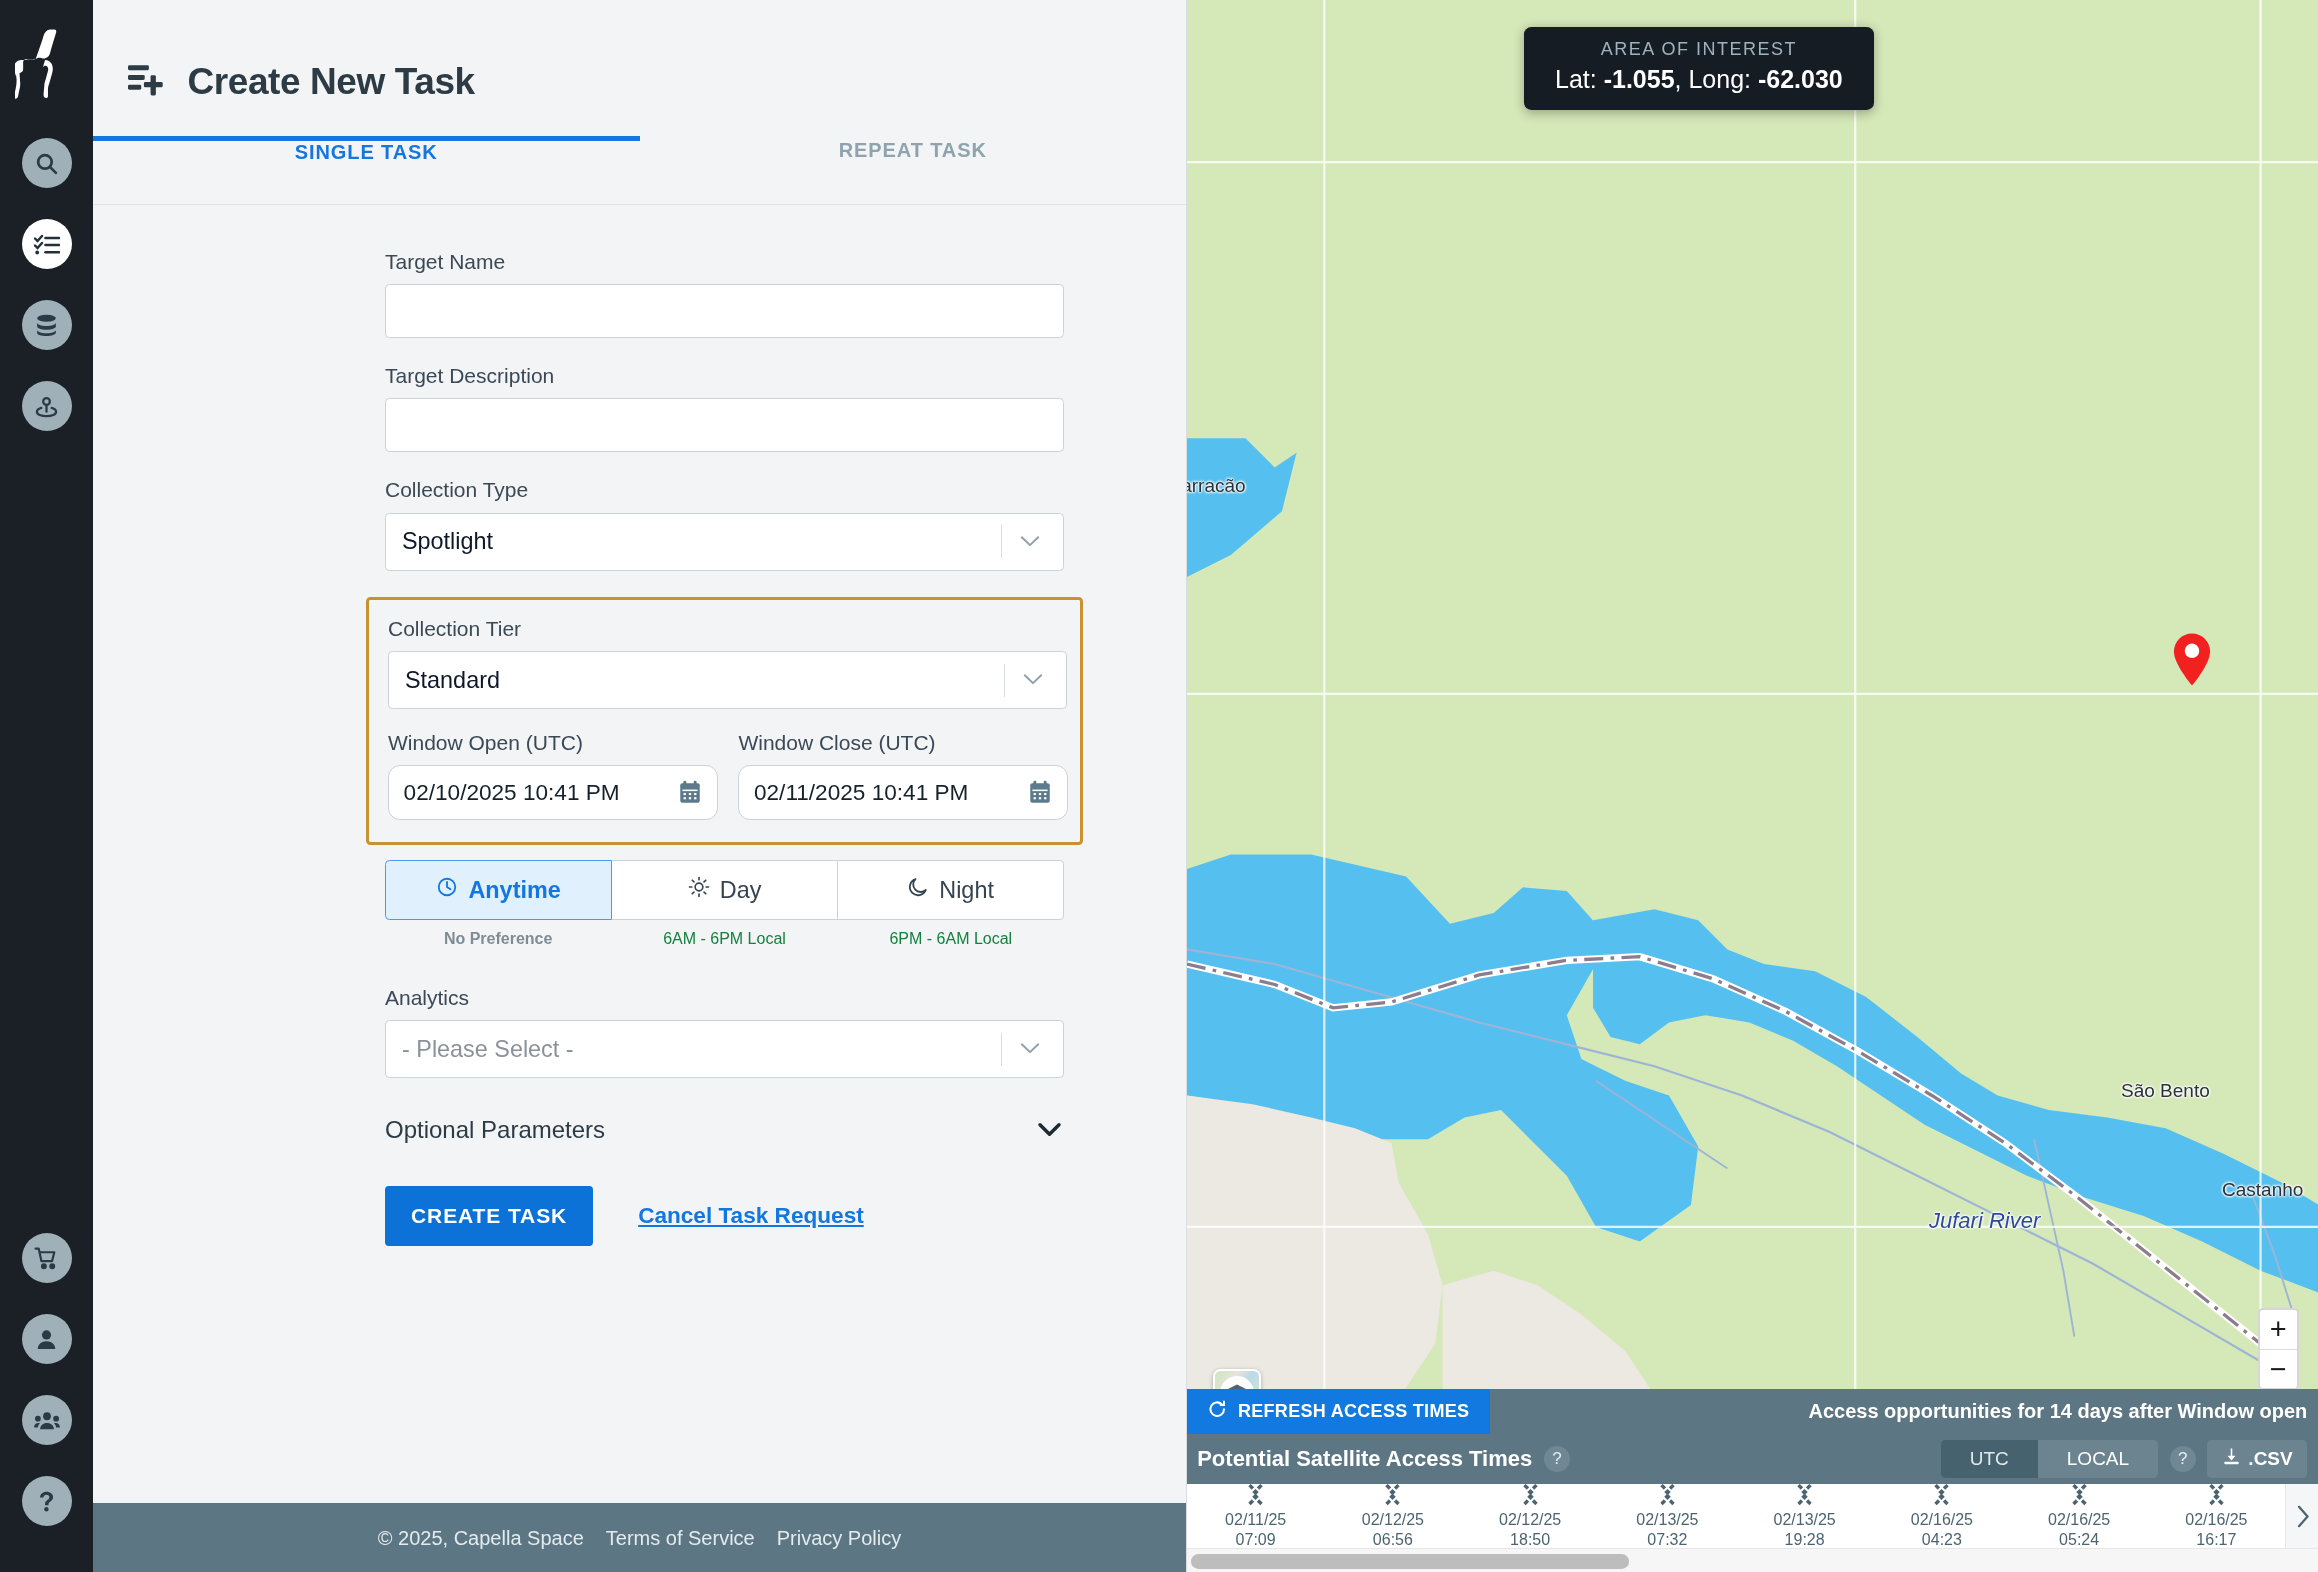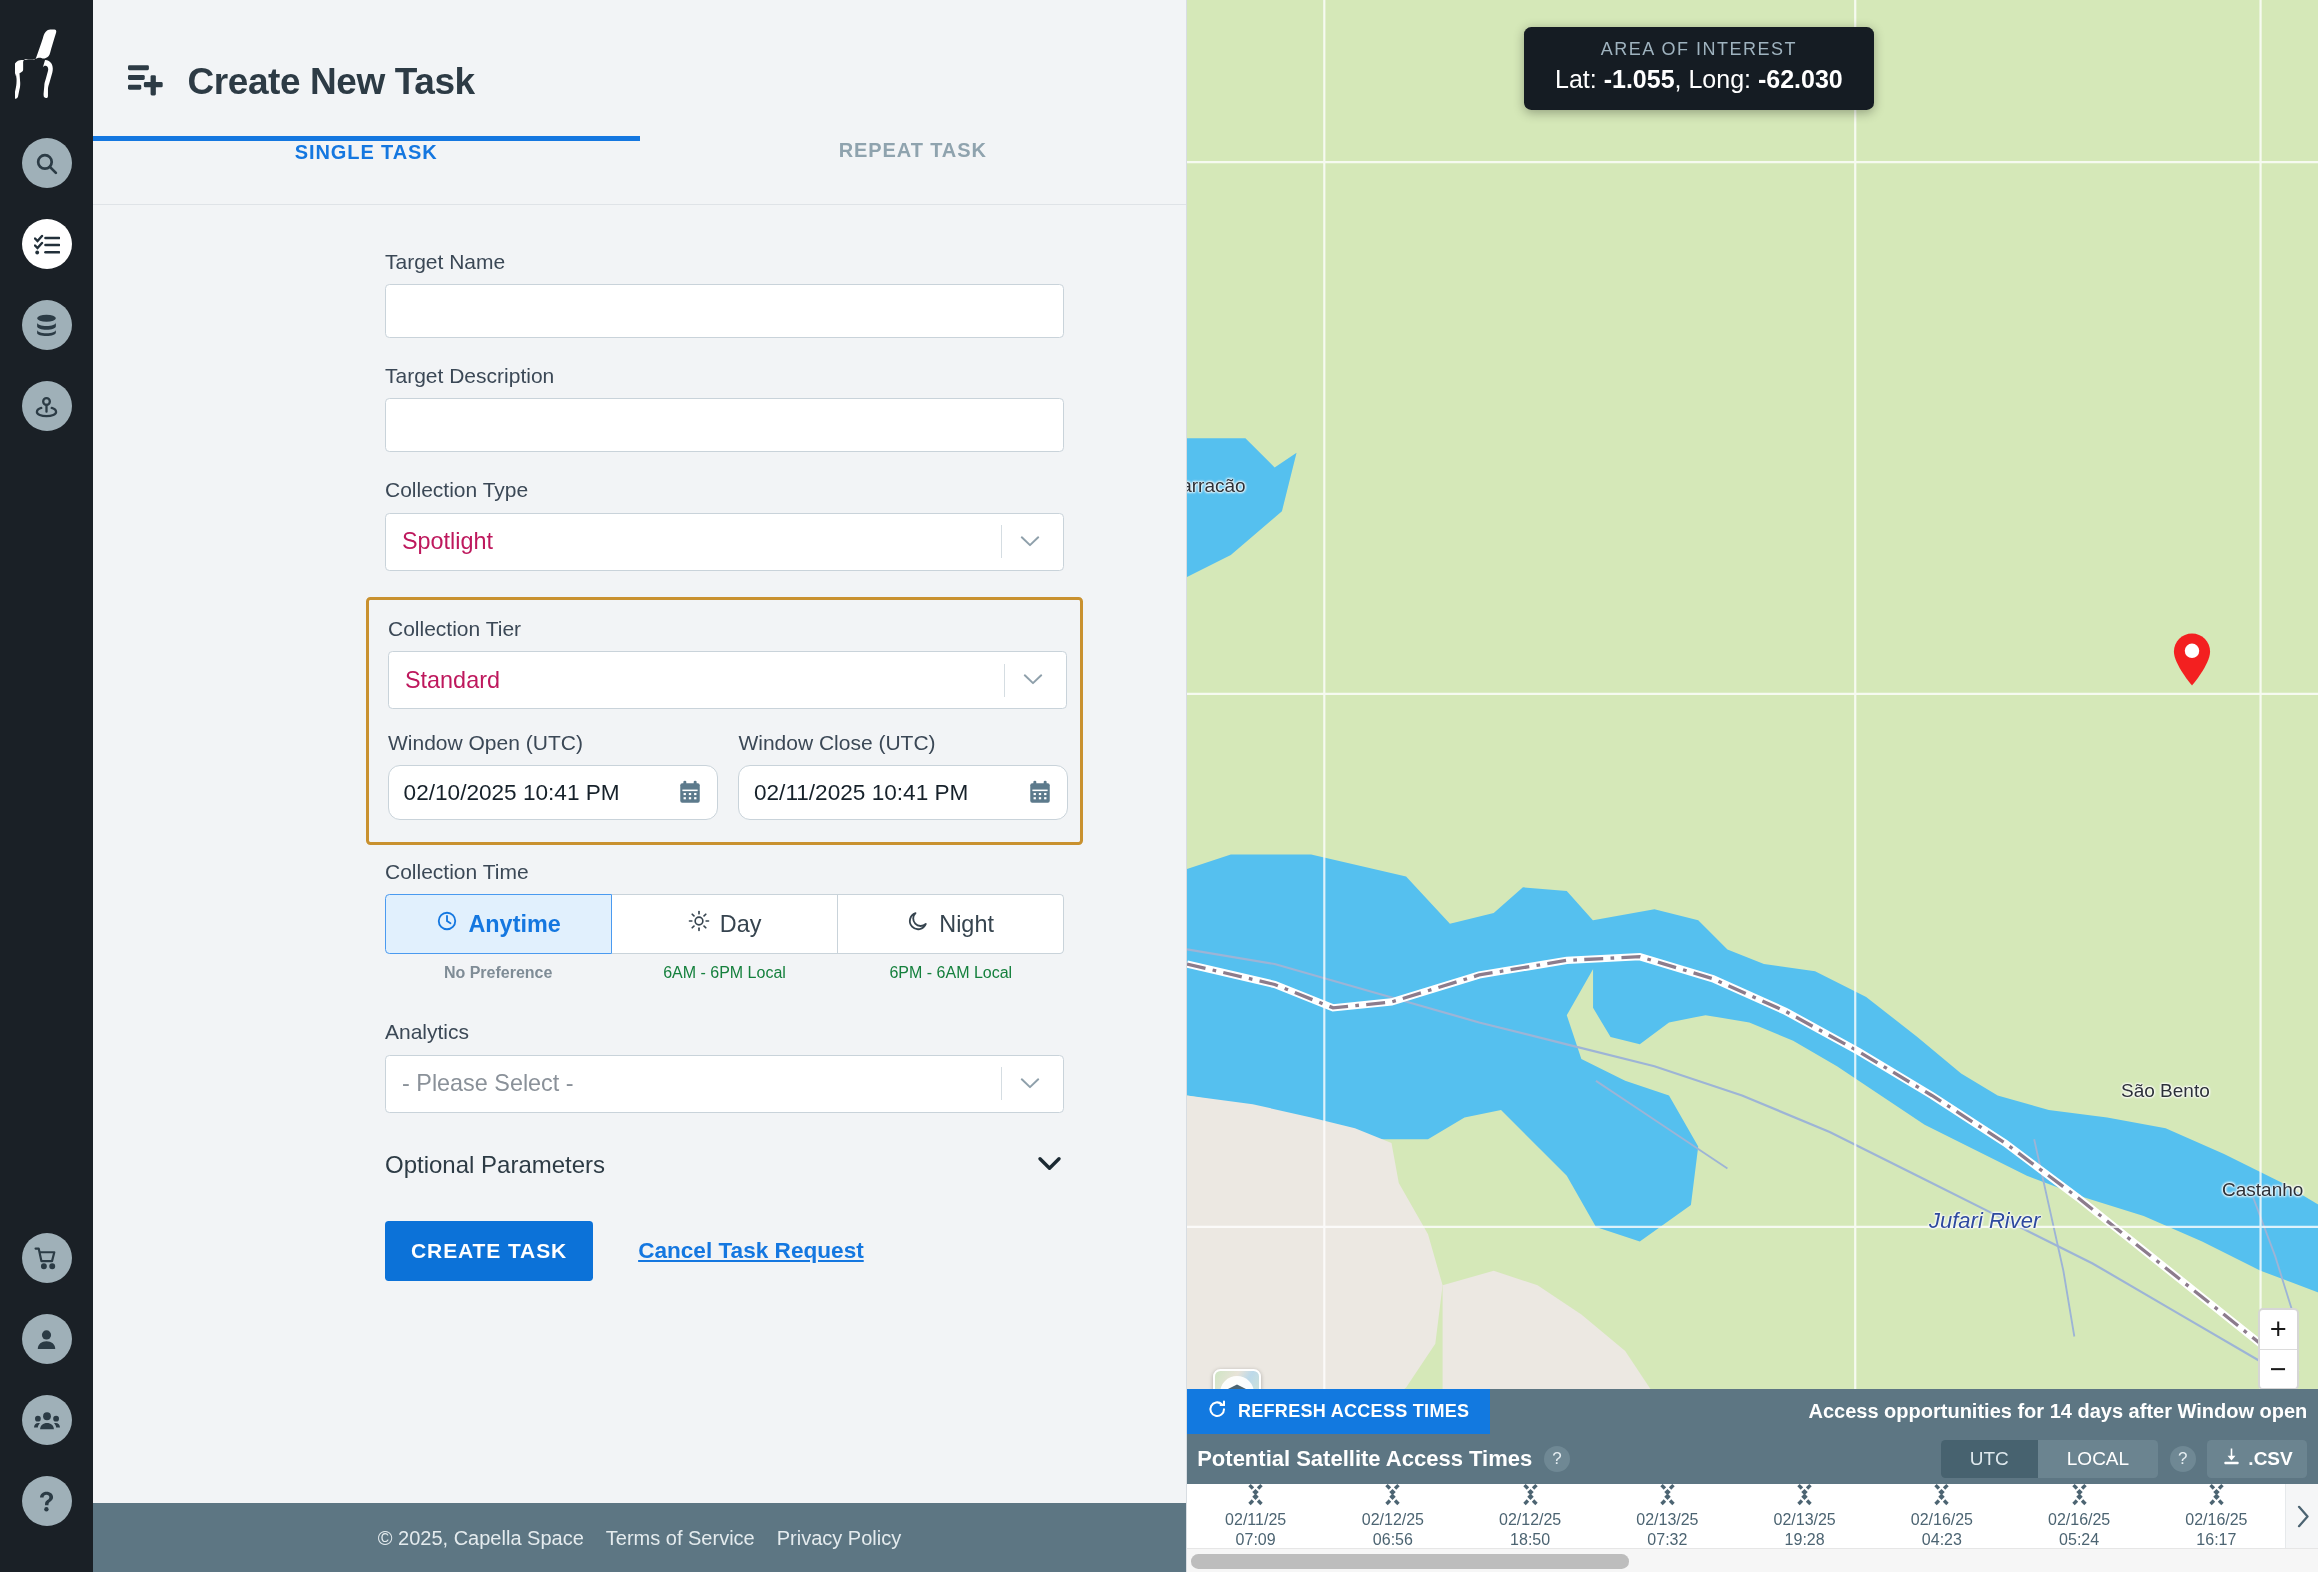--- a/index.html
+++ b/index.html
@@ -71,21 +71,21 @@
     background: #ffffff; border: 0.7px solid #c9d3da; border-radius: 4.4px;
     font-size: 22px; color: #2d3b45; padding: 0 14.6px;
     font-family: "Liberation Sans", sans-serif;
   }
   .field { margin-bottom: 26px; }
   .select-wrap {
     position: relative; width: 679px; height: 58px;
     background: #ffffff; border: 0.7px solid #c9d3da; border-radius: 4.4px;
     display: flex; align-items: center;
   }
-  .select-value { font-size: 23.4px; color: #be185d; padding-left: 16px; }
+  .select-value { font-size: 23.4px; color: #0f172a; padding-left: 16px; }
   .select-value.placeholder { color: #8a9199; }
   .select-divider { position: absolute; right: 61px; top: 11.7px; bottom: 11.7px; width: 0.7px; background: #d5dde2; }
   .select-caret { position: absolute; right: 22px; top: 50%; transform: translateY(-50%); color: #8fa0ab; }
 
   
   .tier-box {
     border: 3.7px solid #c9912f; border-radius: 4.4px;
     padding: 17.5px 19px 22px 19px; margin-left: -19px;
     width: 717px; margin-bottom: 14.6px;
   }
@@ -453,21 +453,20 @@
                         <rect x="15.2" y="17.3" width="2.4" height="2.2"></rect>
                     </g>
                   </svg>
                 </span>
               </div>
             </div>
           </div>
         </div>
 
         <div class="field">
-          <div class="field-label">Collection Time</div>
           <div class="seg-group">
             <div class="seg active">
               <span>
                 <svg width="22" height="22" viewBox="0 0 24 24" fill="none" stroke="#1477e0" stroke-width="2" stroke-linecap="round">
                   <circle cx="12" cy="12" r="9"></circle>
                     <polyline points="12,6.5 12,12 15.8,14.5"></polyline>
                 </svg>
               </span>
               <span>Anytime</span>
             </div>

